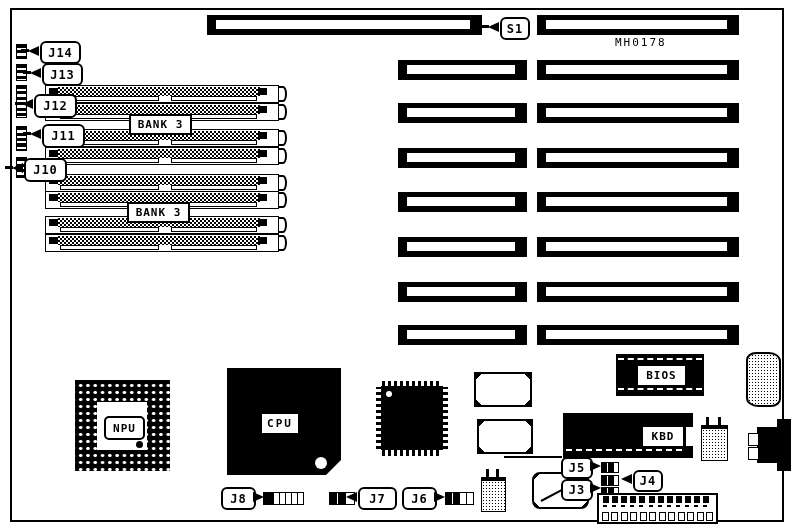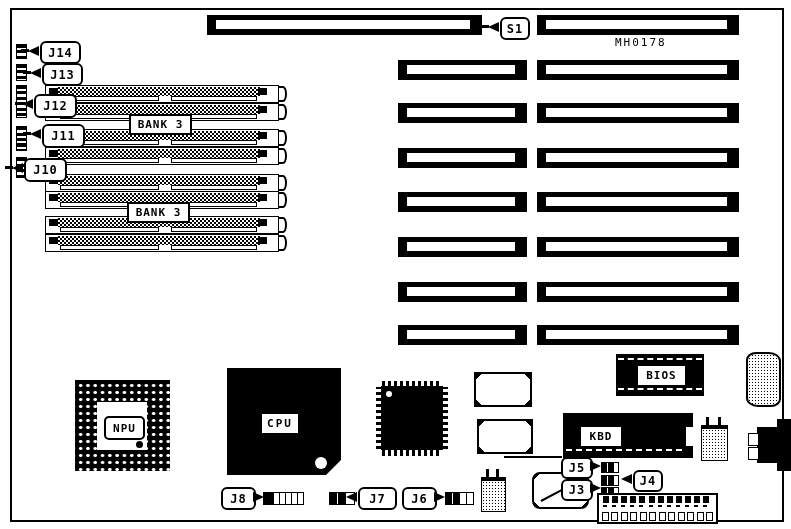--- a/index.html
+++ b/index.html
@@ -245,21 +245,21 @@
   <div class="abs" style="left:616px;top:354px;width:88px;height:42px;background:#000"></div>
   <div class="dashw" style="left:618px;top:358px;width:84px"></div>
   <div class="dashw" style="left:618px;top:388px;width:84px"></div>
   <div class="lblbox thin" style="left:637px;top:365px;width:47px;height:19px">
       <span>BIOS</span>
     </div>
 
   <div class="abs" style="left:563px;top:413px;width:130px;height:45px;background:#000"></div>
   <div class="dashw" style="left:566px;top:449px;width:116px"></div>
   <div class="abs" style="left:686px;top:427px;width:7px;height:19px;background:#fff"></div>
-  <div class="lblbox thin" style="left:580px;top:426px;width:40px;height:19px">
+  <div class="lblbox thin" style="left:642px;top:426px;width:40px;height:19px">
       <span>KBD</span>
     </div>
 
   <div class="abs" style="left:757px;top:427px;width:24px;height:36px;background:#000"></div>
   <div class="abs" style="left:777px;top:419px;width:14px;height:52px;background:#000;z-index:5"></div>
   <div class="abs" style="left:748px;top:433px;width:9px;height:11px;border:1px solid #000;background:#fff"></div>
   <div class="abs" style="left:748px;top:447px;width:9px;height:11px;border:1px solid #000;background:#fff"></div>
 
   <div class="osc" style="left:532px;top:472px;width:53px;height:33px;border-radius:8px"></div>
   <div class="line" style="left:504px;top:456px;width:58px"></div>

